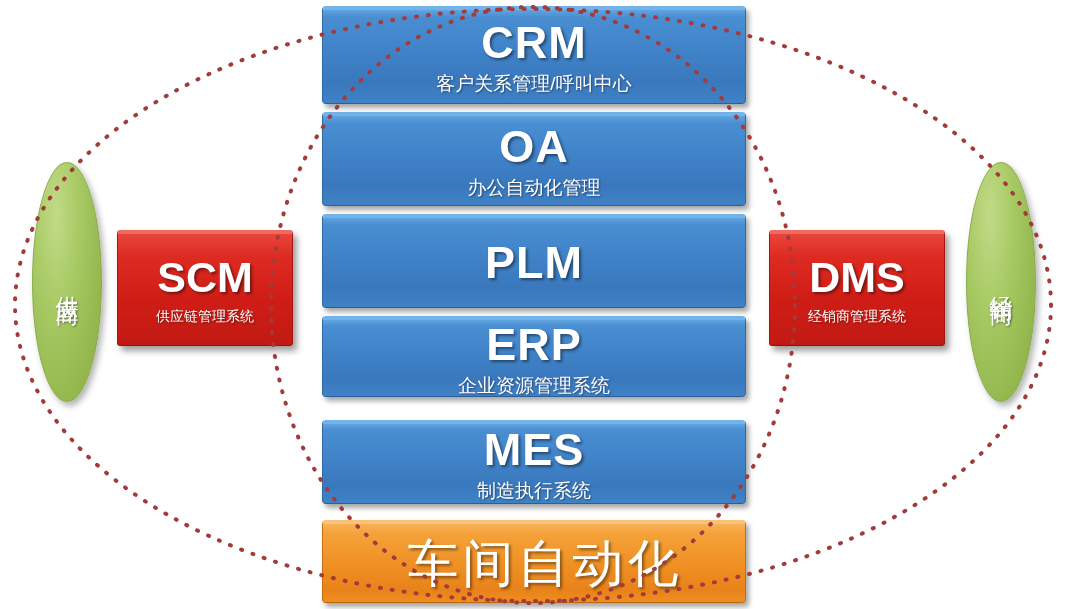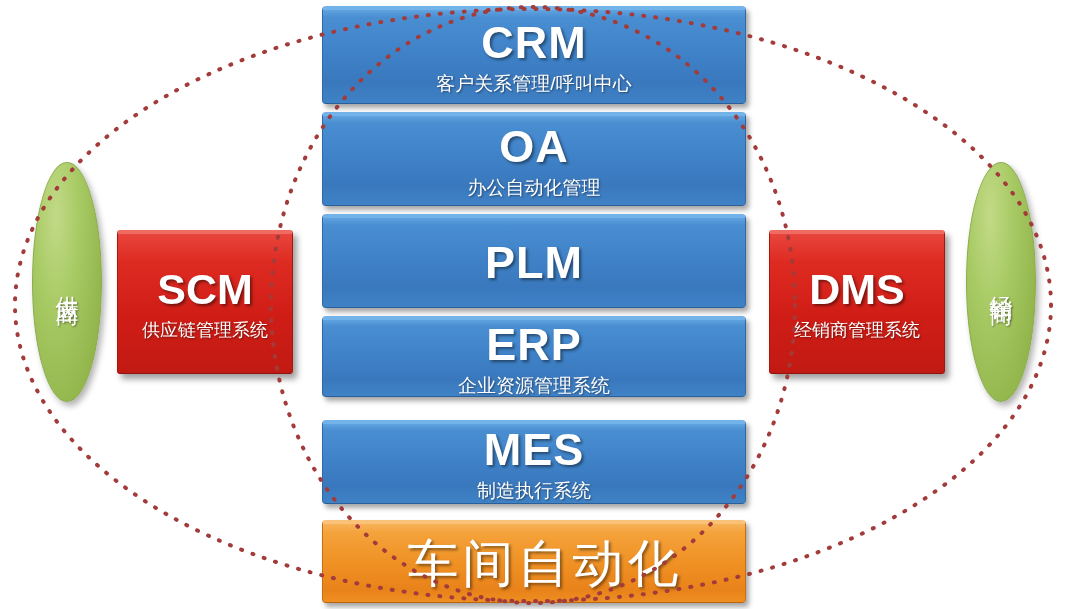--- a/index.html
+++ b/index.html
@@ -56,39 +56,39 @@
   #box-crm {top:6px;   height:98px;}
   #box-oa  {top:112px; height:94px;}
   #box-plm {top:214px; height:94px;}
   #box-erp {top:316px; height:81px;}
   #box-mes {top:420px; height:84px;}
   #box-auto{top:520px; height:83px;}
 
   
   .redbox{
     position:absolute;z-index:4;
-    width:176px;height:144px;
+    width:176px;height:116px;
     box-sizing:border-box;
     background:linear-gradient(180deg,#e8453c 0%,#de2b22 20%,#cf1d16 60%,#c11a13 100%);
     border-top:4px solid #ef6a60;
     border-left:1px solid #a41610;
     border-right:1px solid #a41610;
     border-bottom:1px solid #8f120d;
     border-radius:3px;
     box-shadow:4px 5px 6px rgba(0,0,0,.38);
     display:flex;flex-direction:column;align-items:center;justify-content:center;
   }
   #box-scm{left:117px;top:230px;}
   #box-dms{left:769px;top:230px;}
   .red-abbr{
     color:#ffffff;font-size:43px;font-weight:bold;line-height:1;
     text-shadow:2px 2px 3px rgba(0,0,0,.45);
   }
   .red-desc{
-    color:#ffffff;font-size:18px;line-height:1;margin-top:10px;
+    color:#ffffff;font-size:14px;line-height:1;margin-top:10px;
     text-shadow:1px 1px 2px rgba(0,0,0,.45);
   }
 
   
   .greenell{
     position:absolute;z-index:2;
     width:68px;height:238px;
     border-radius:50%;
     background:radial-gradient(ellipse at 34% 22%, #c2da87 0%, #a9cb66 34%, #95b84f 72%, #87ab42 100%);
     border:1px solid #8aab4b;

